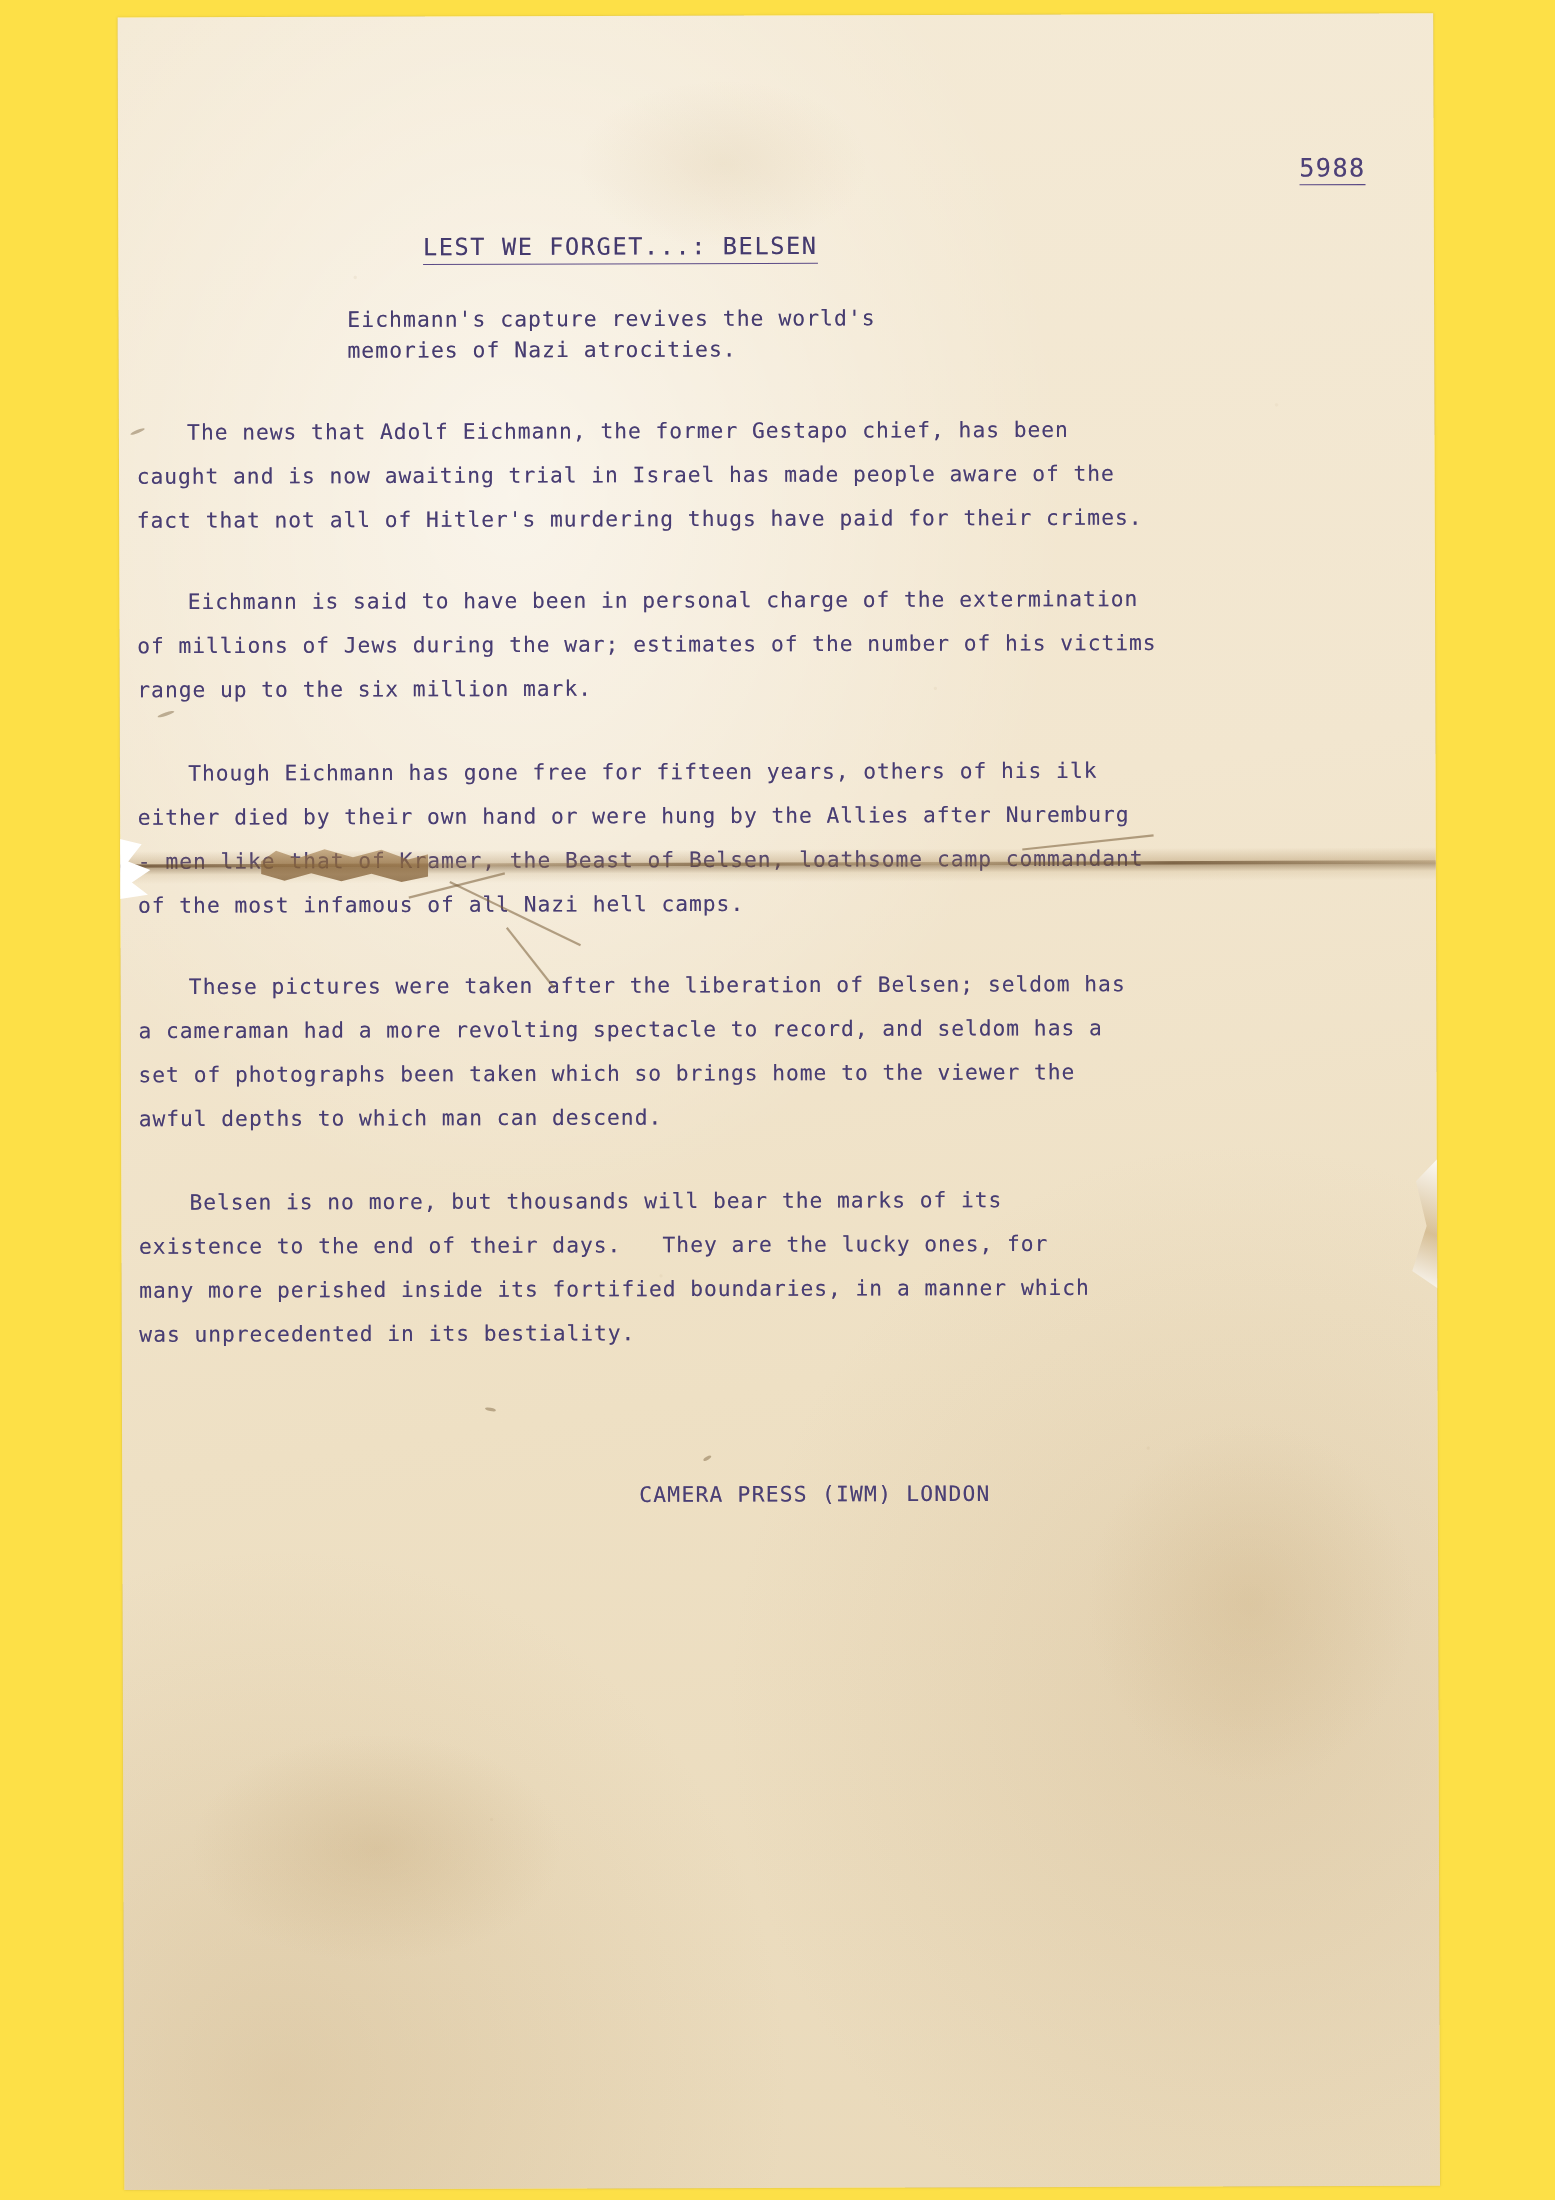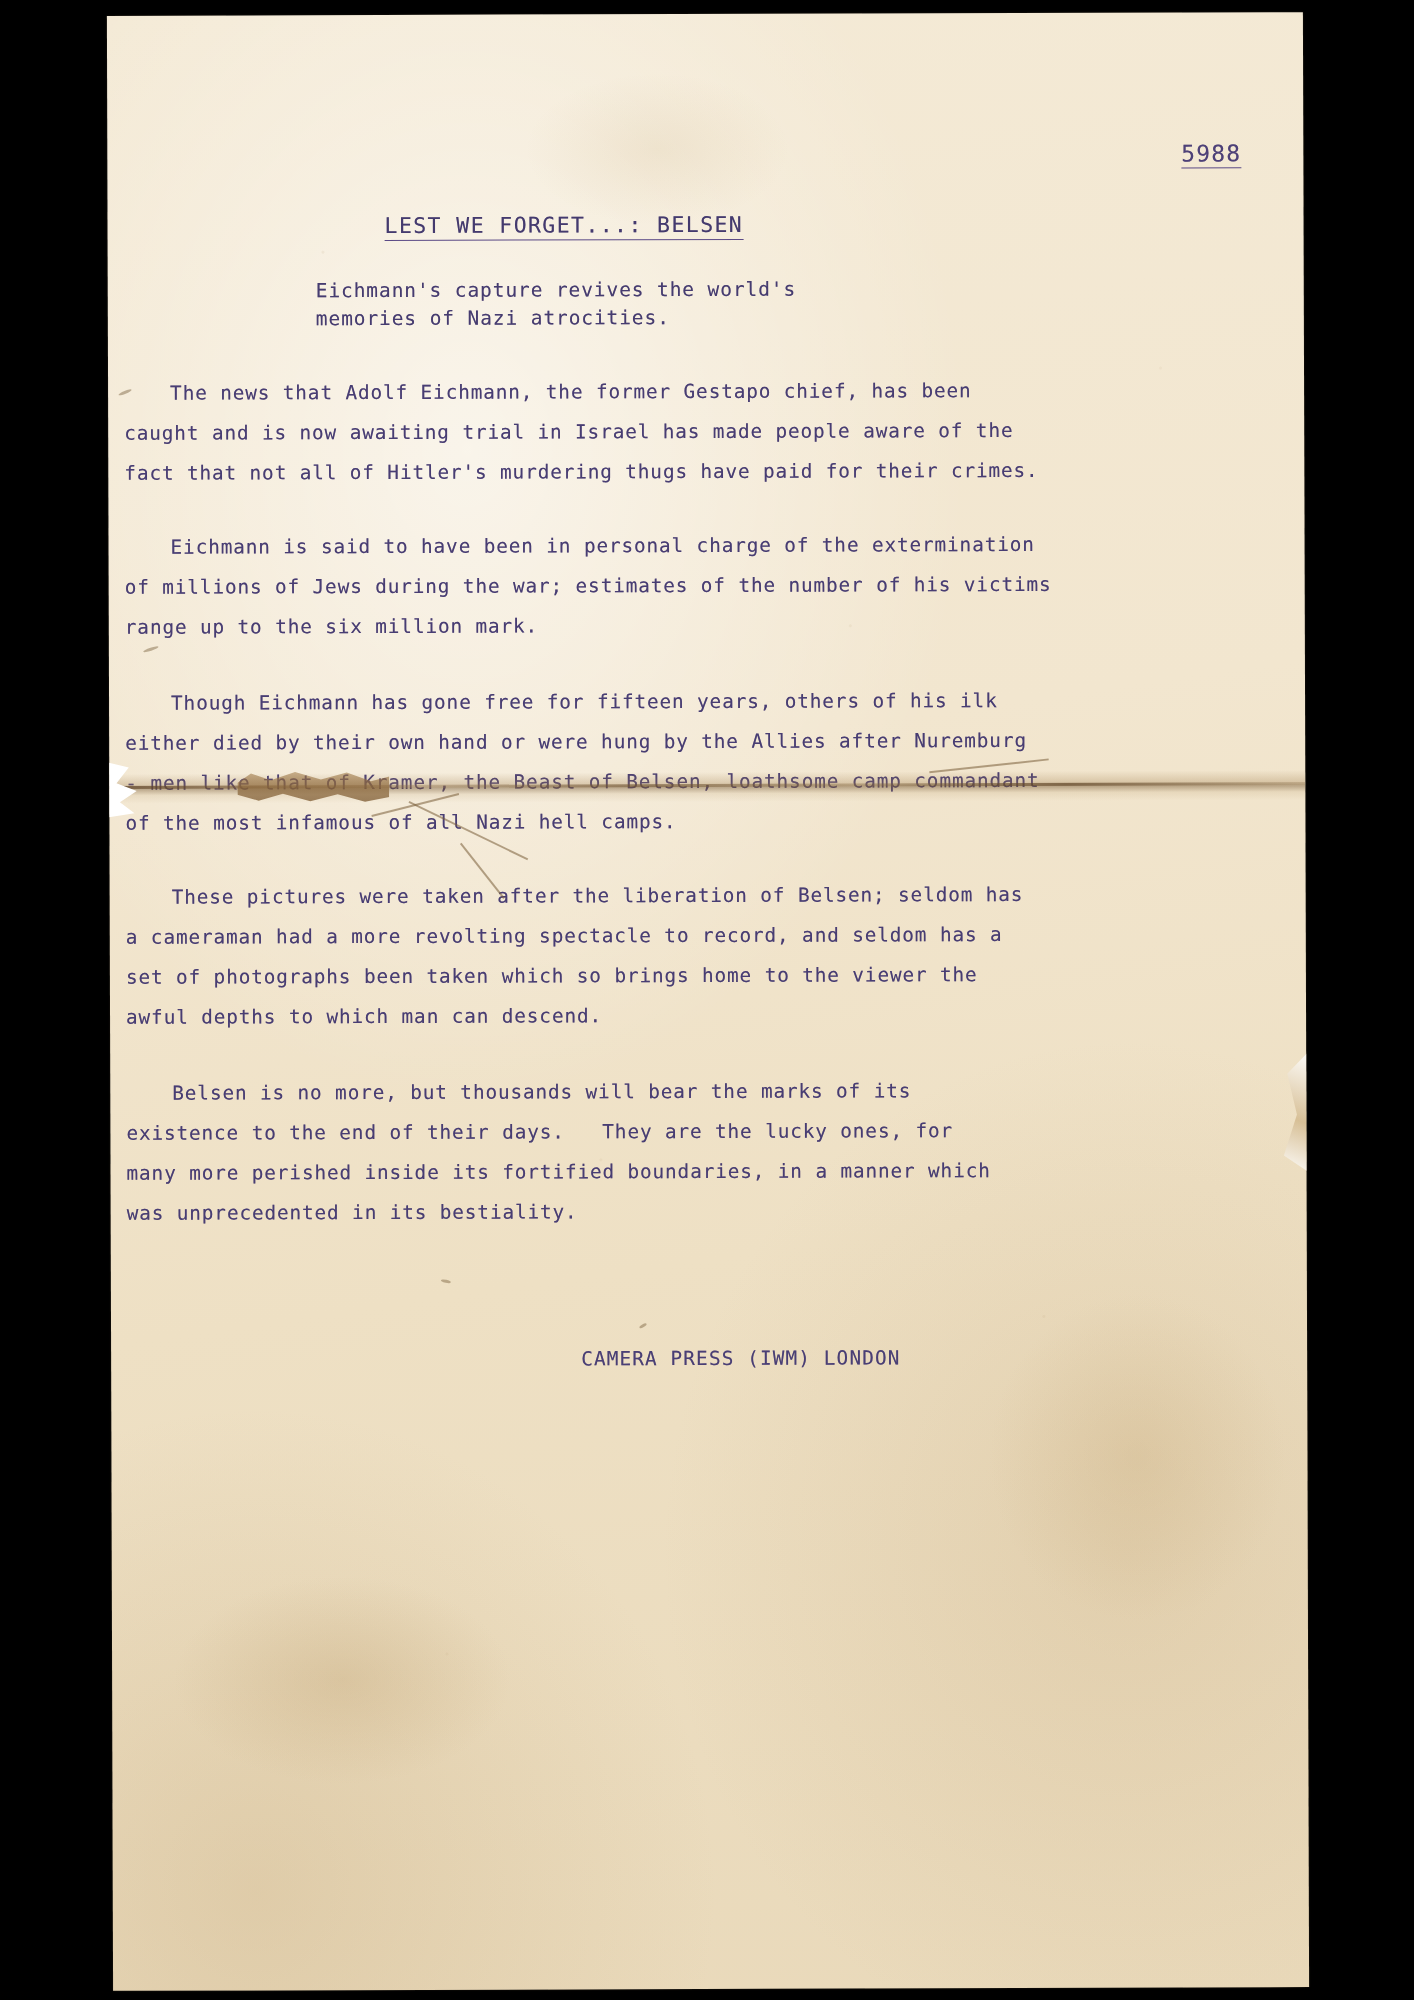--- a/index.html
+++ b/index.html
@@ -12,21 +12,21 @@
     height: 2000px;
     overflow: hidden;
     font-family: "DejaVu Sans Mono", monospace;
   }
 
   
   #scan {
     position: relative;
     width: 1414px;
     height: 2000px;
-    background: #000000;
+    background: #fde047;
   }
 
   #paper {
     position: absolute;
     left: 110px;
     top: 14px;
     width: 1196px;
     height: 1975px;
     background:
       radial-gradient(ellipse 70% 55% at 30% 22%, rgba(255,255,255,0.55) 0%, rgba(255,255,255,0) 60%),

